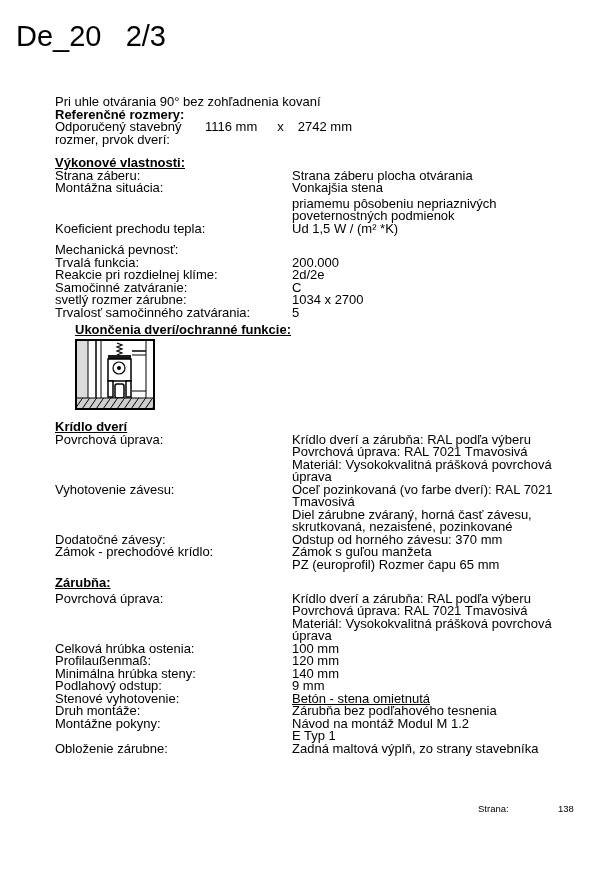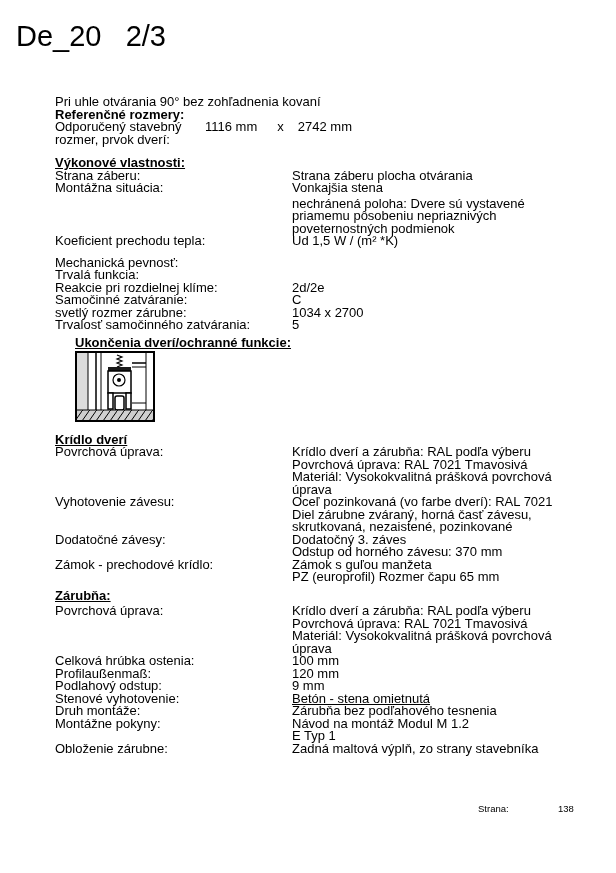--- a/index.html
+++ b/index.html
@@ -77,36 +77,38 @@
         </div>
         <div class="row">
           <div class="label">Montážna situácia:</div>
           <div class="values">
             <div class="value-line">Vonkajšia stena</div>
           </div>
         </div>
         <div class="row gap-small">
           <div class="label"></div>
           <div class="values">
-            <div class="value-line">nechránená poloha: Dvere sú vystavené</div>
             <div class="value-line">priamemu pôsobeniu nepriaznivých</div>
             <div class="value-line">poveternostných podmienok</div>
           </div>
         </div>
         <div class="row">
           <div class="label">Koeficient prechodu tepla:</div>
           <div class="values">
             <div class="value-line">Ud 1,5 W / (m² *K)</div>
           </div>
         </div>
         <div class="row gap-line">
           <div class="label">Mechanická pevnosť:</div>
         </div>
         <div class="row">
           <div class="label">Trvalá funkcia:</div>
+          <div class="values">
+            <div class="value-line">200.000</div>
+          </div>
         </div>
         <div class="row">
           <div class="label">Reakcie pri rozdielnej klíme:</div>
           <div class="values">
             <div class="value-line">2d/2e</div>
           </div>
         </div>
         <div class="row">
           <div class="label">Samočinné zatváranie:</div>
           <div class="values">
@@ -176,28 +178,28 @@
             <div class="value-line">Krídlo dverí a zárubňa: RAL podľa výberu</div>
             <div class="value-line">Povrchová úprava: RAL 7021 Tmavosivá</div>
             <div class="value-line">Materiál: Vysokokvalitná prášková povrchová</div>
             <div class="value-line">úprava</div>
           </div>
         </div>
         <div class="row">
           <div class="label">Vyhotovenie závesu:</div>
           <div class="values">
             <div class="value-line">Oceľ pozinkovaná (vo farbe dverí): RAL 7021</div>
+            <div class="value-line">Tmavosivá</div>
             <div class="value-line">Diel zárubne zváraný, horná časť závesu,</div>
             <div class="value-line">skrutkovaná, nezaistené, pozinkované</div>
           </div>
         </div>
         <div class="row">
           <div class="label">Dodatočné závesy:</div>
           <div class="values">
-            <div class="value-line">Dodatočný 3. záves</div>
             <div class="value-line">Odstup od horného závesu: 370 mm</div>
           </div>
         </div>
         <div class="row">
           <div class="label">Zámok - prechodové krídlo:</div>
           <div class="values">
             <div class="value-line">Zámok s guľou manžeta</div>
             <div class="value-line">PZ (europrofil) Rozmer čapu 65 mm</div>
           </div>
         </div>
@@ -219,20 +221,26 @@
             <div class="value-line">100 mm</div>
           </div>
         </div>
         <div class="row">
           <div class="label">Profilaußenmaß:</div>
           <div class="values">
             <div class="value-line">120 mm</div>
           </div>
         </div>
         <div class="row">
+          <div class="label">Minimálna hrúbka steny:</div>
+          <div class="values">
+            <div class="value-line">140 mm</div>
+          </div>
+        </div>
+        <div class="row">
           <div class="label">Podlahový odstup:</div>
           <div class="values">
             <div class="value-line">9 mm</div>
           </div>
         </div>
         <div class="row">
           <div class="label">Stenové vyhotovenie:</div>
           <div class="values">
             <div class="value-line underlined">Betón - stena omietnutá</div>
           </div>

